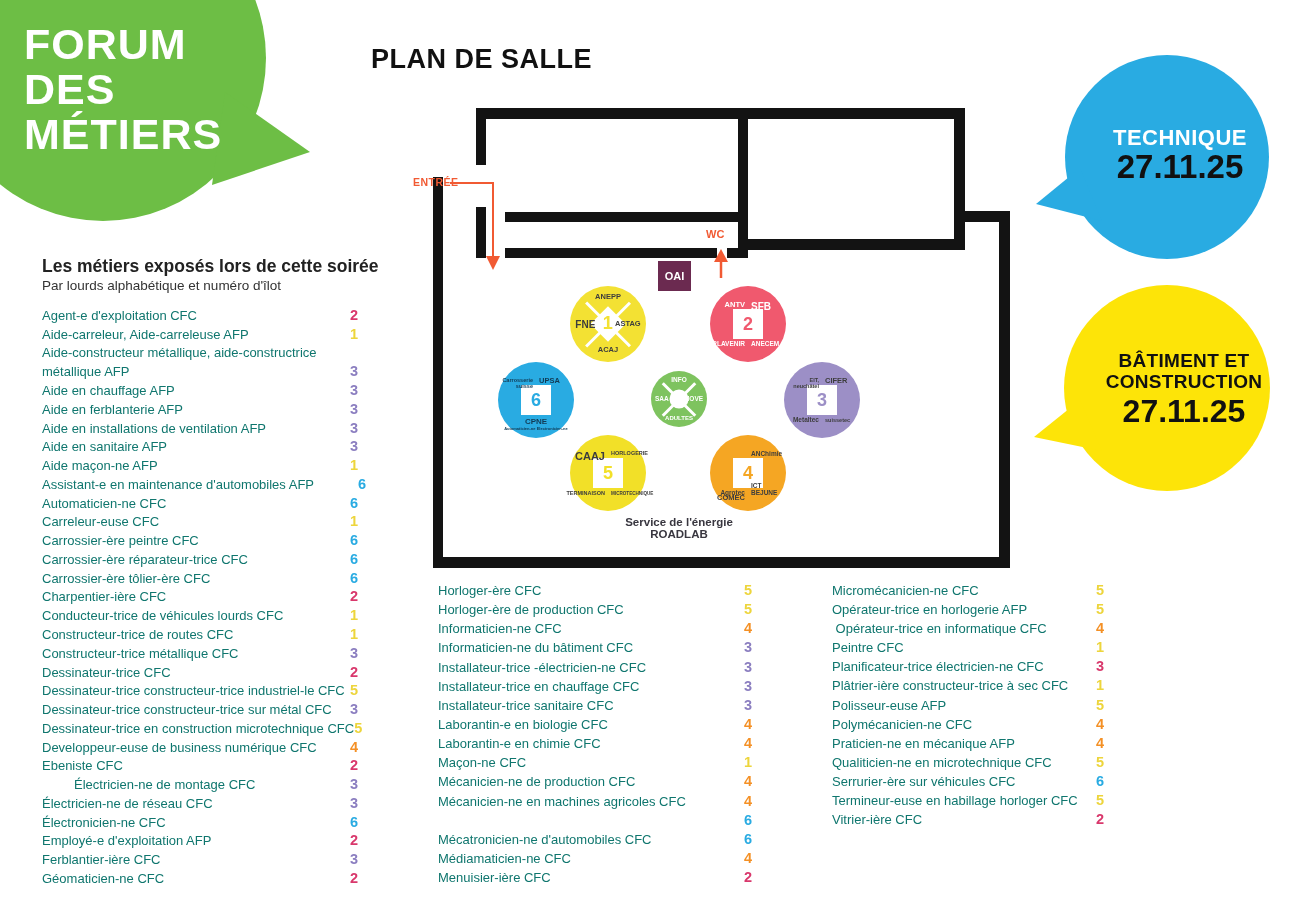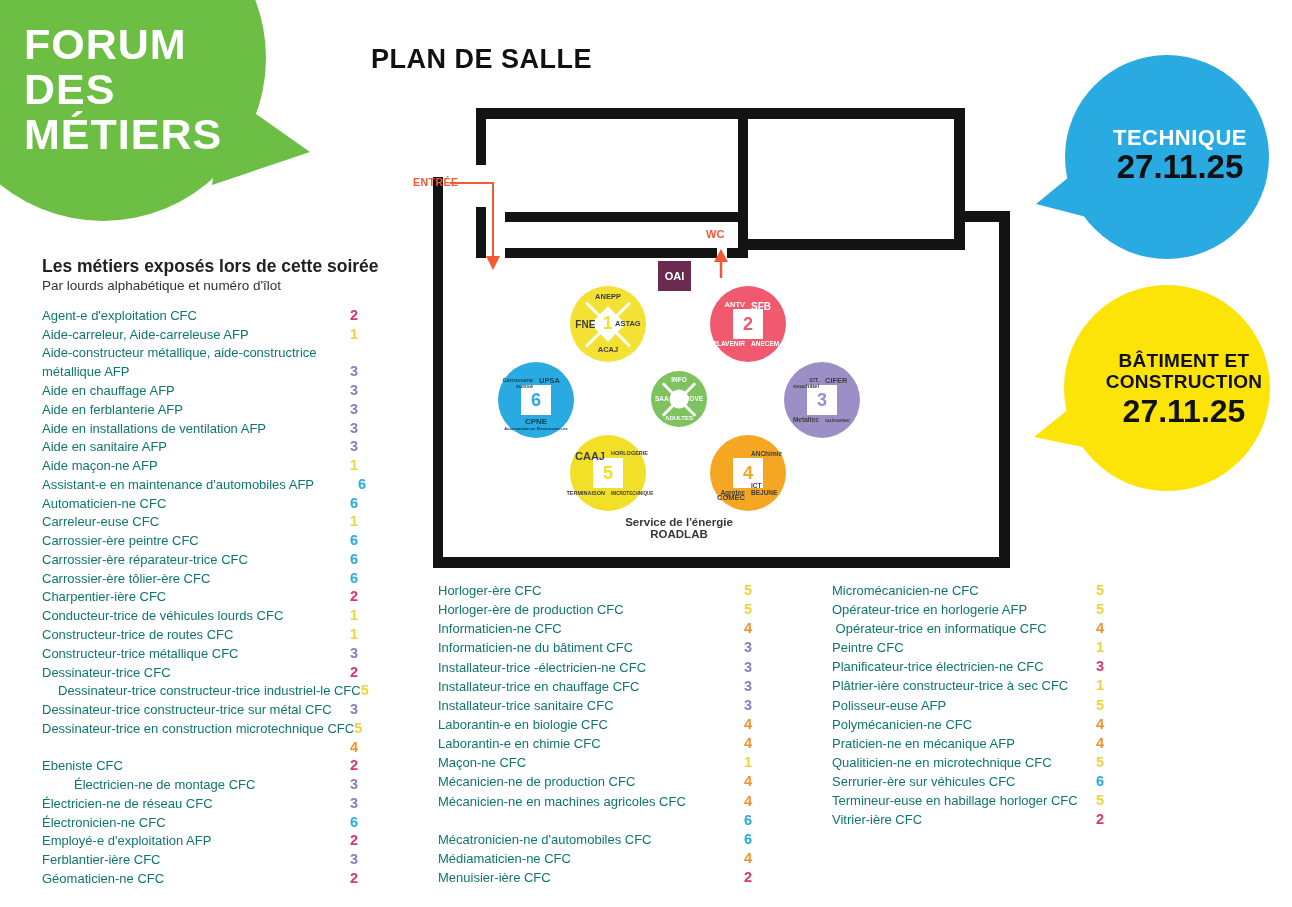--- a/index.html
+++ b/index.html
@@ -272,33 +272,34 @@
         <span class="num" style="color: rgb(237, 213, 60);">1</span>
       </div>
       <div class="row" style="height: 18.78px;">
         <span class="lab">Constructeur-trice métallique CFC</span>
         <span class="num" style="color: rgb(139, 126, 192);">3</span>
       </div>
       <div class="row" style="height: 18.78px;">
         <span class="lab">Dessinateur-trice CFC</span>
         <span class="num" style="color: rgb(217, 56, 108);">2</span>
       </div>
-      <div class="row" style="height: 18.78px; margin-left: 16px;">
+      <div class="row" style="height: 18.78px;">
         <span class="lab">Dessinateur-trice constructeur-trice industriel-le CFC</span>
         <span class="num" style="color: rgb(237, 213, 60);">5</span>
       </div>
       <div class="row" style="height: 18.78px;">
         <span class="lab">Dessinateur-trice constructeur-trice sur métal CFC</span>
         <span class="num" style="color: rgb(139, 126, 192);">3</span>
       </div>
       <div class="row" style="height: 18.78px;">
         <span class="lab">Dessinateur-trice en construction microtechnique CFC</span>
         <span class="num" style="color: rgb(237, 213, 60);">5</span>
       </div>
       <div class="row" style="height: 18.78px;">
+        <span class="lab">Developpeur-euse de business numérique CFC</span>
         <span class="num" style="color: rgb(244, 144, 37);">4</span>
       </div>
       <div class="row" style="height: 18.78px;">
         <span class="lab">Ebeniste CFC</span>
         <span class="num" style="color: rgb(217, 56, 108);">2</span>
       </div>
       <div class="row" style="height: 18.78px; margin-left: 32px;">
         <span class="lab">Électricien-ne de montage CFC</span>
         <span class="num" style="color: rgb(139, 126, 192);">3</span>
       </div>

